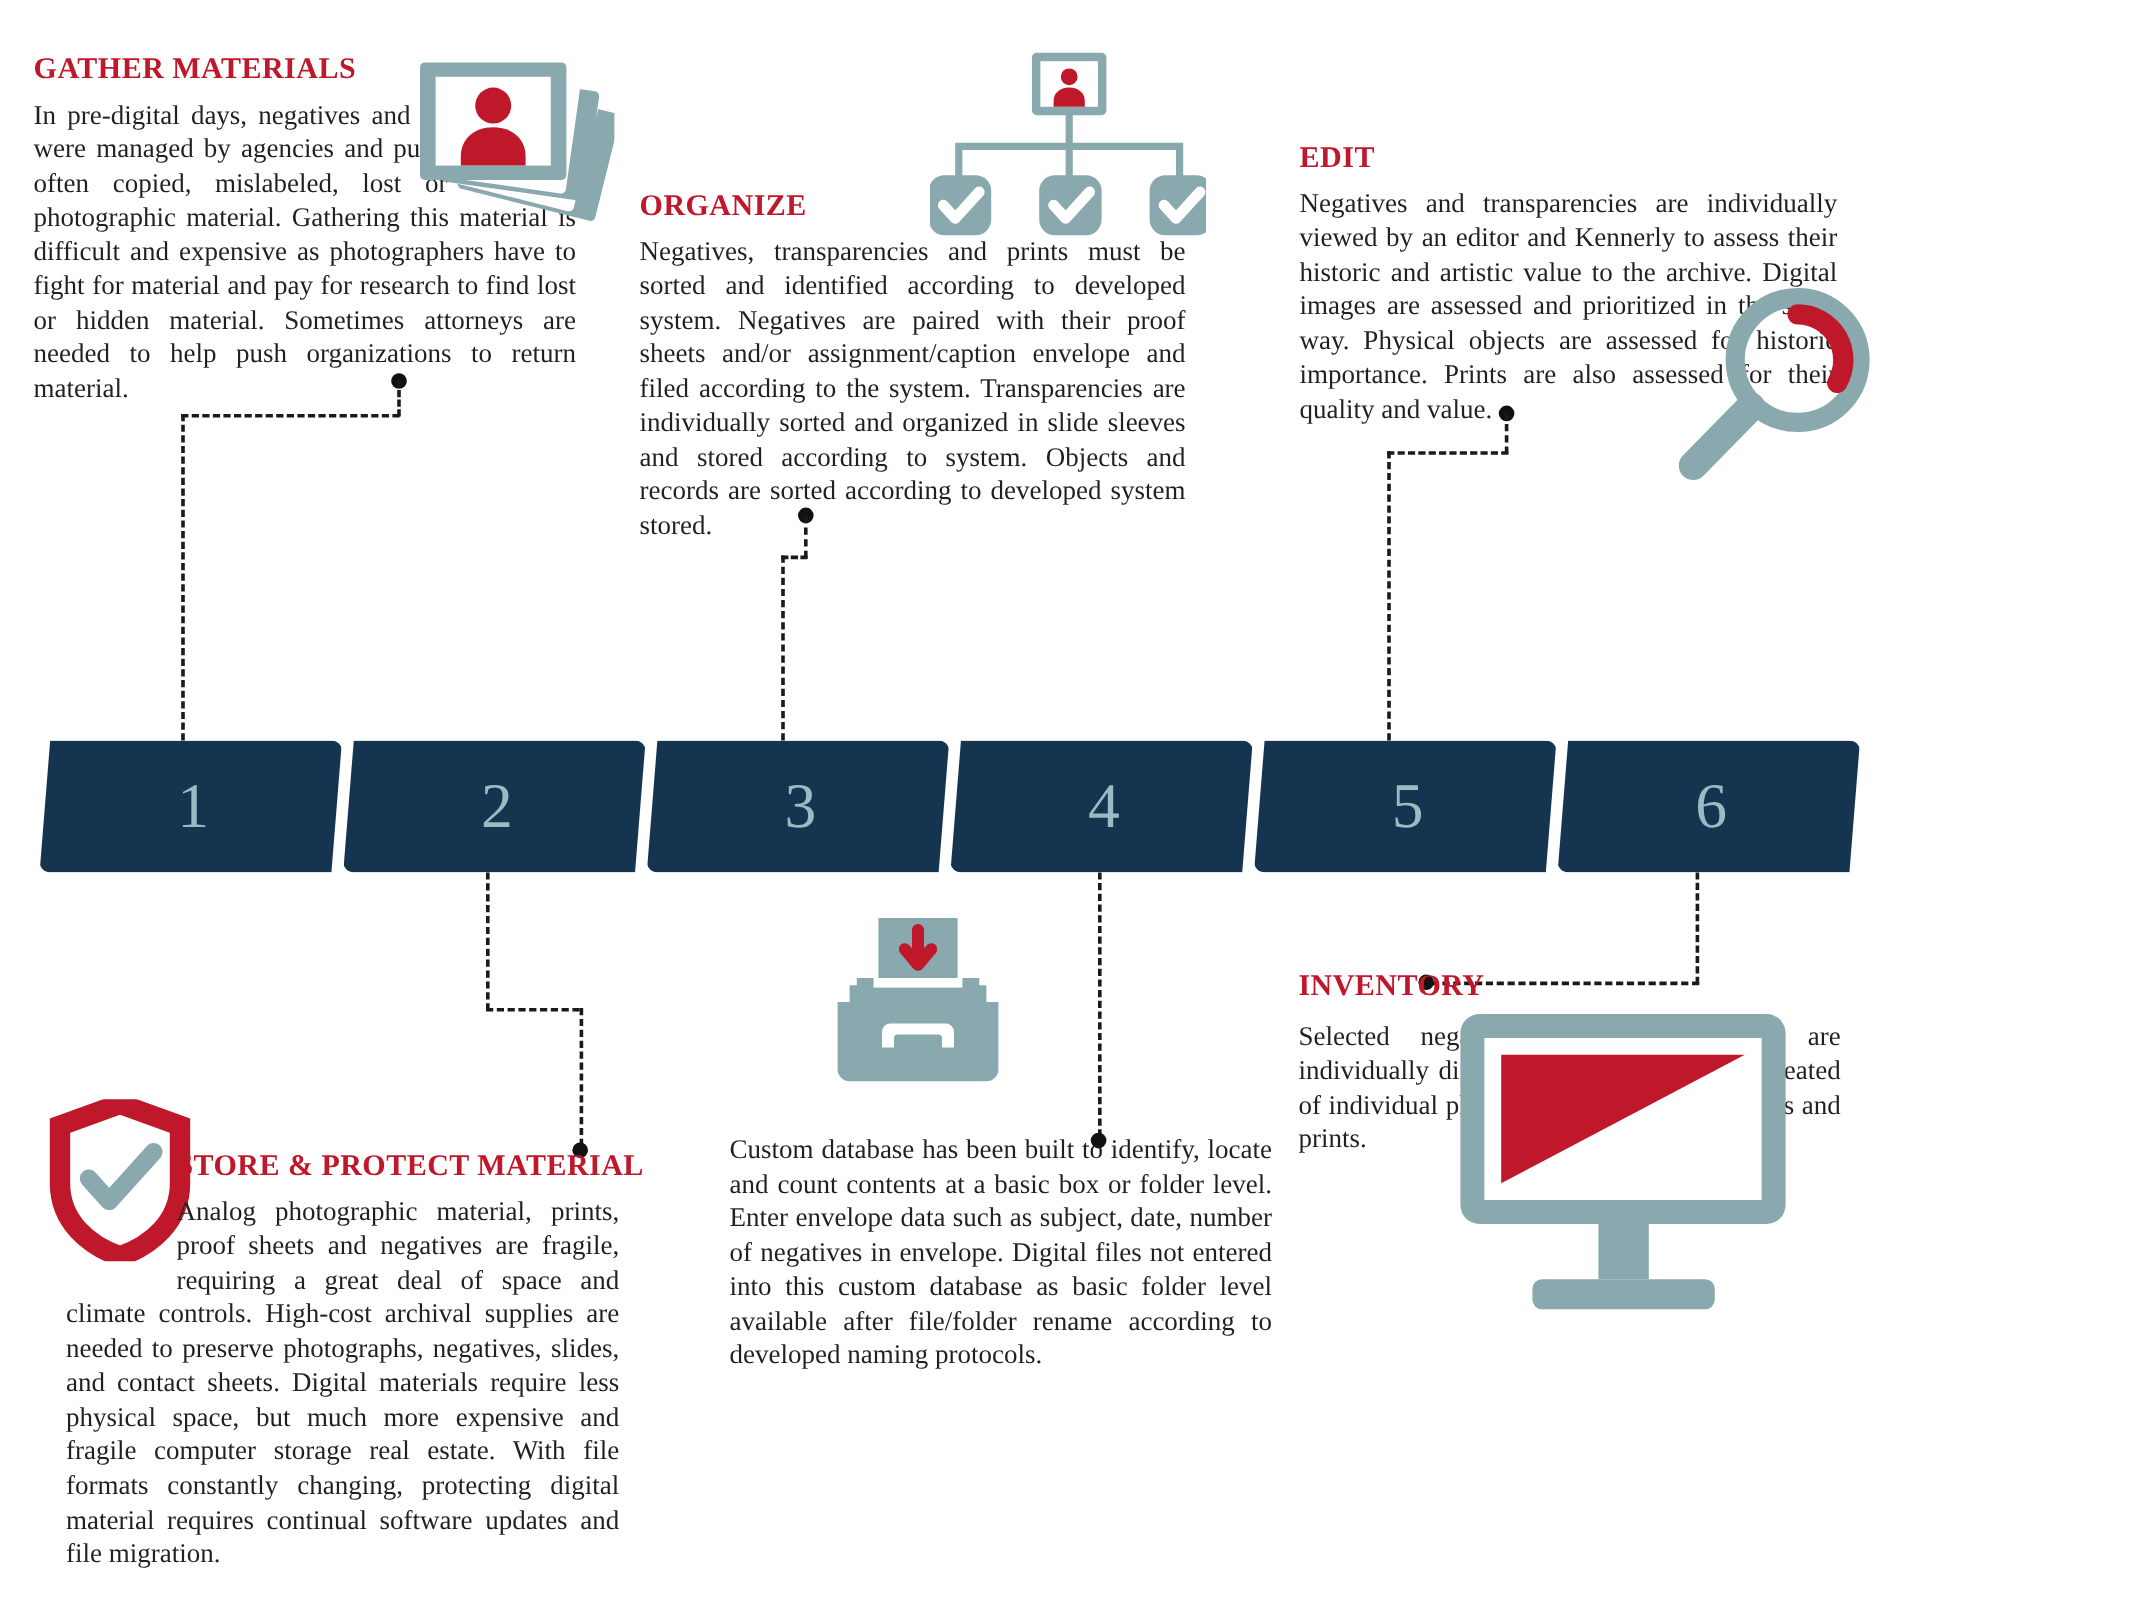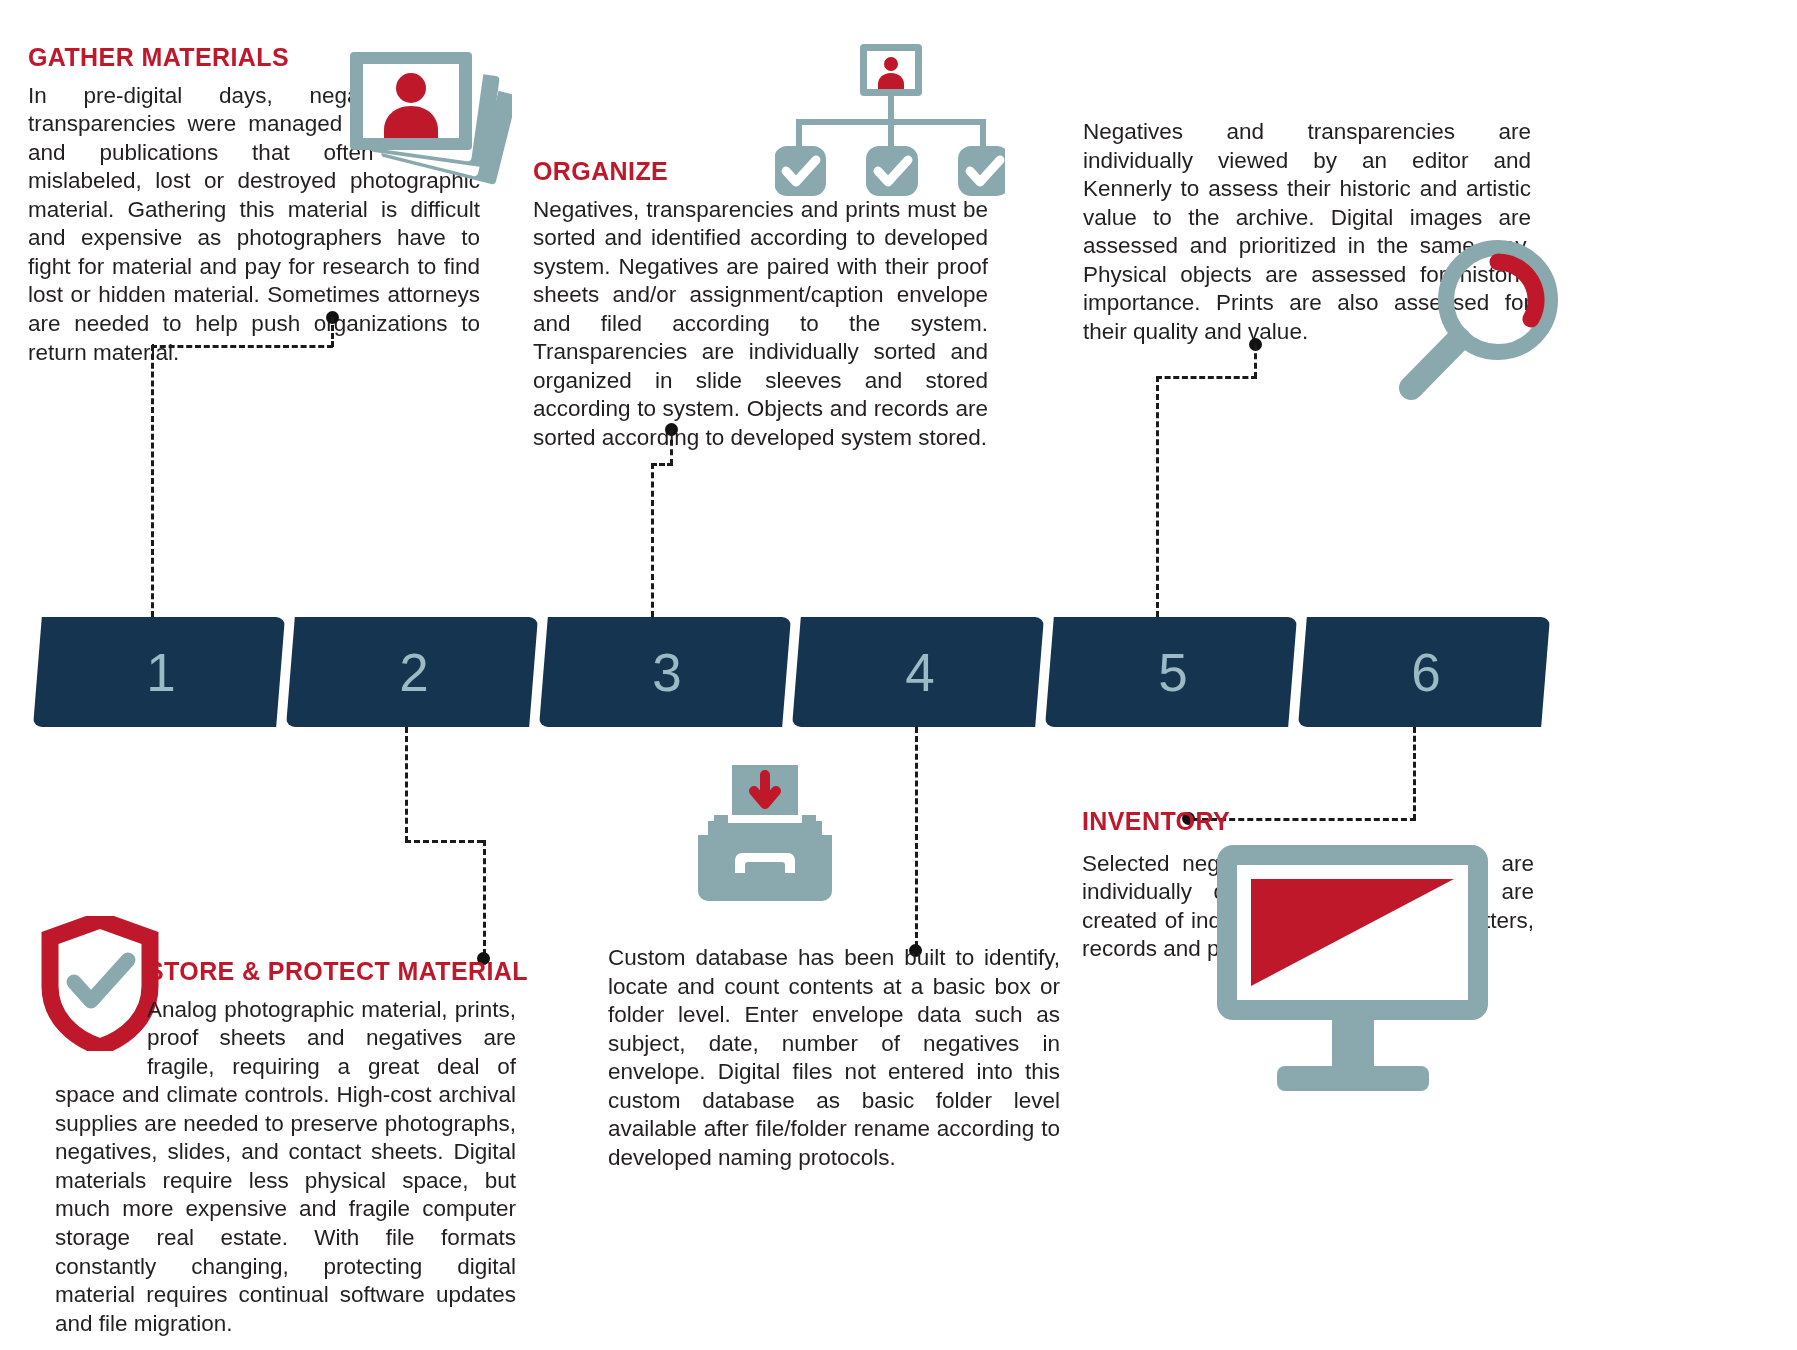--- a/index.html
+++ b/index.html
@@ -7,21 +7,21 @@
   html, body { margin:0; padding:0; }
   body {
     width: 1797px;
     height: 1350px;
     background: #ffffff;
     font-family: "Liberation Sans", sans-serif;
     color: #231f20;
     position: relative;
     overflow: hidden;
   }
-  .stage { position:absolute; left:0; top:0; width:1599px; height:1350px; }
+  .stage { position:absolute; left:0; top:0; width:1599px; height:1350px;font-family:Liberation Serif, serif; }
 
   .block { position:absolute; }
 
   .sect-title {
     color:#c0182b;
     font-weight:bold;
     letter-spacing:0.4px;
     font-size:25px;
     line-height:1.1;
     margin:0 0 10px 0;
@@ -123,20 +123,21 @@
         <path d="M11 131 l10 11 l20 -22" stroke="#ffffff" stroke-width="9" fill="none" stroke-linecap="round" stroke-linejoin="round"></path>
         <rect x="91" y="106" width="52" height="50" rx="13" fill="#8aa9ae"></rect>
         <path d="M103 131 l10 11 l20 -22" stroke="#ffffff" stroke-width="9" fill="none" stroke-linecap="round" stroke-linejoin="round"></path>
         <rect x="183" y="106" width="52" height="50" rx="13" fill="#8aa9ae"></rect>
         <path d="M195 131 l10 11 l20 -22" stroke="#ffffff" stroke-width="9" fill="none" stroke-linecap="round" stroke-linejoin="round"></path>
       </g>
     </svg>
   </div>
 
   <div class="block" style="left:1083px; top:118px; width:448px;">
+    <div class="sect-title">EDIT</div>
     <div class="sect-body">Negatives and transparencies are individually viewed by an editor and Kennerly to assess their historic and artistic value to the archive. Digital images are assessed and prioritized in the same way. Physical objects are assessed for historic importance. Prints are also assessed for their quality and value.</div>
   </div>
 
   <div class="icon magnifier" style="left:1393px; top:238px;">
     <svg viewBox="0 0 180 170" width="180" height="170">
       <circle cx="105" cy="62" r="52" fill="none" stroke="#8aa9ae" stroke-width="16"></circle>
       <path d="M105 24 a38 38 0 0 1 33 57" stroke="#c0182b" stroke-width="17" fill="none" stroke-linecap="round"></path>
       <path d="M66 101 L18 150" stroke="#8aa9ae" stroke-width="24" stroke-linecap="round"></path>
     </svg>
   </div>

